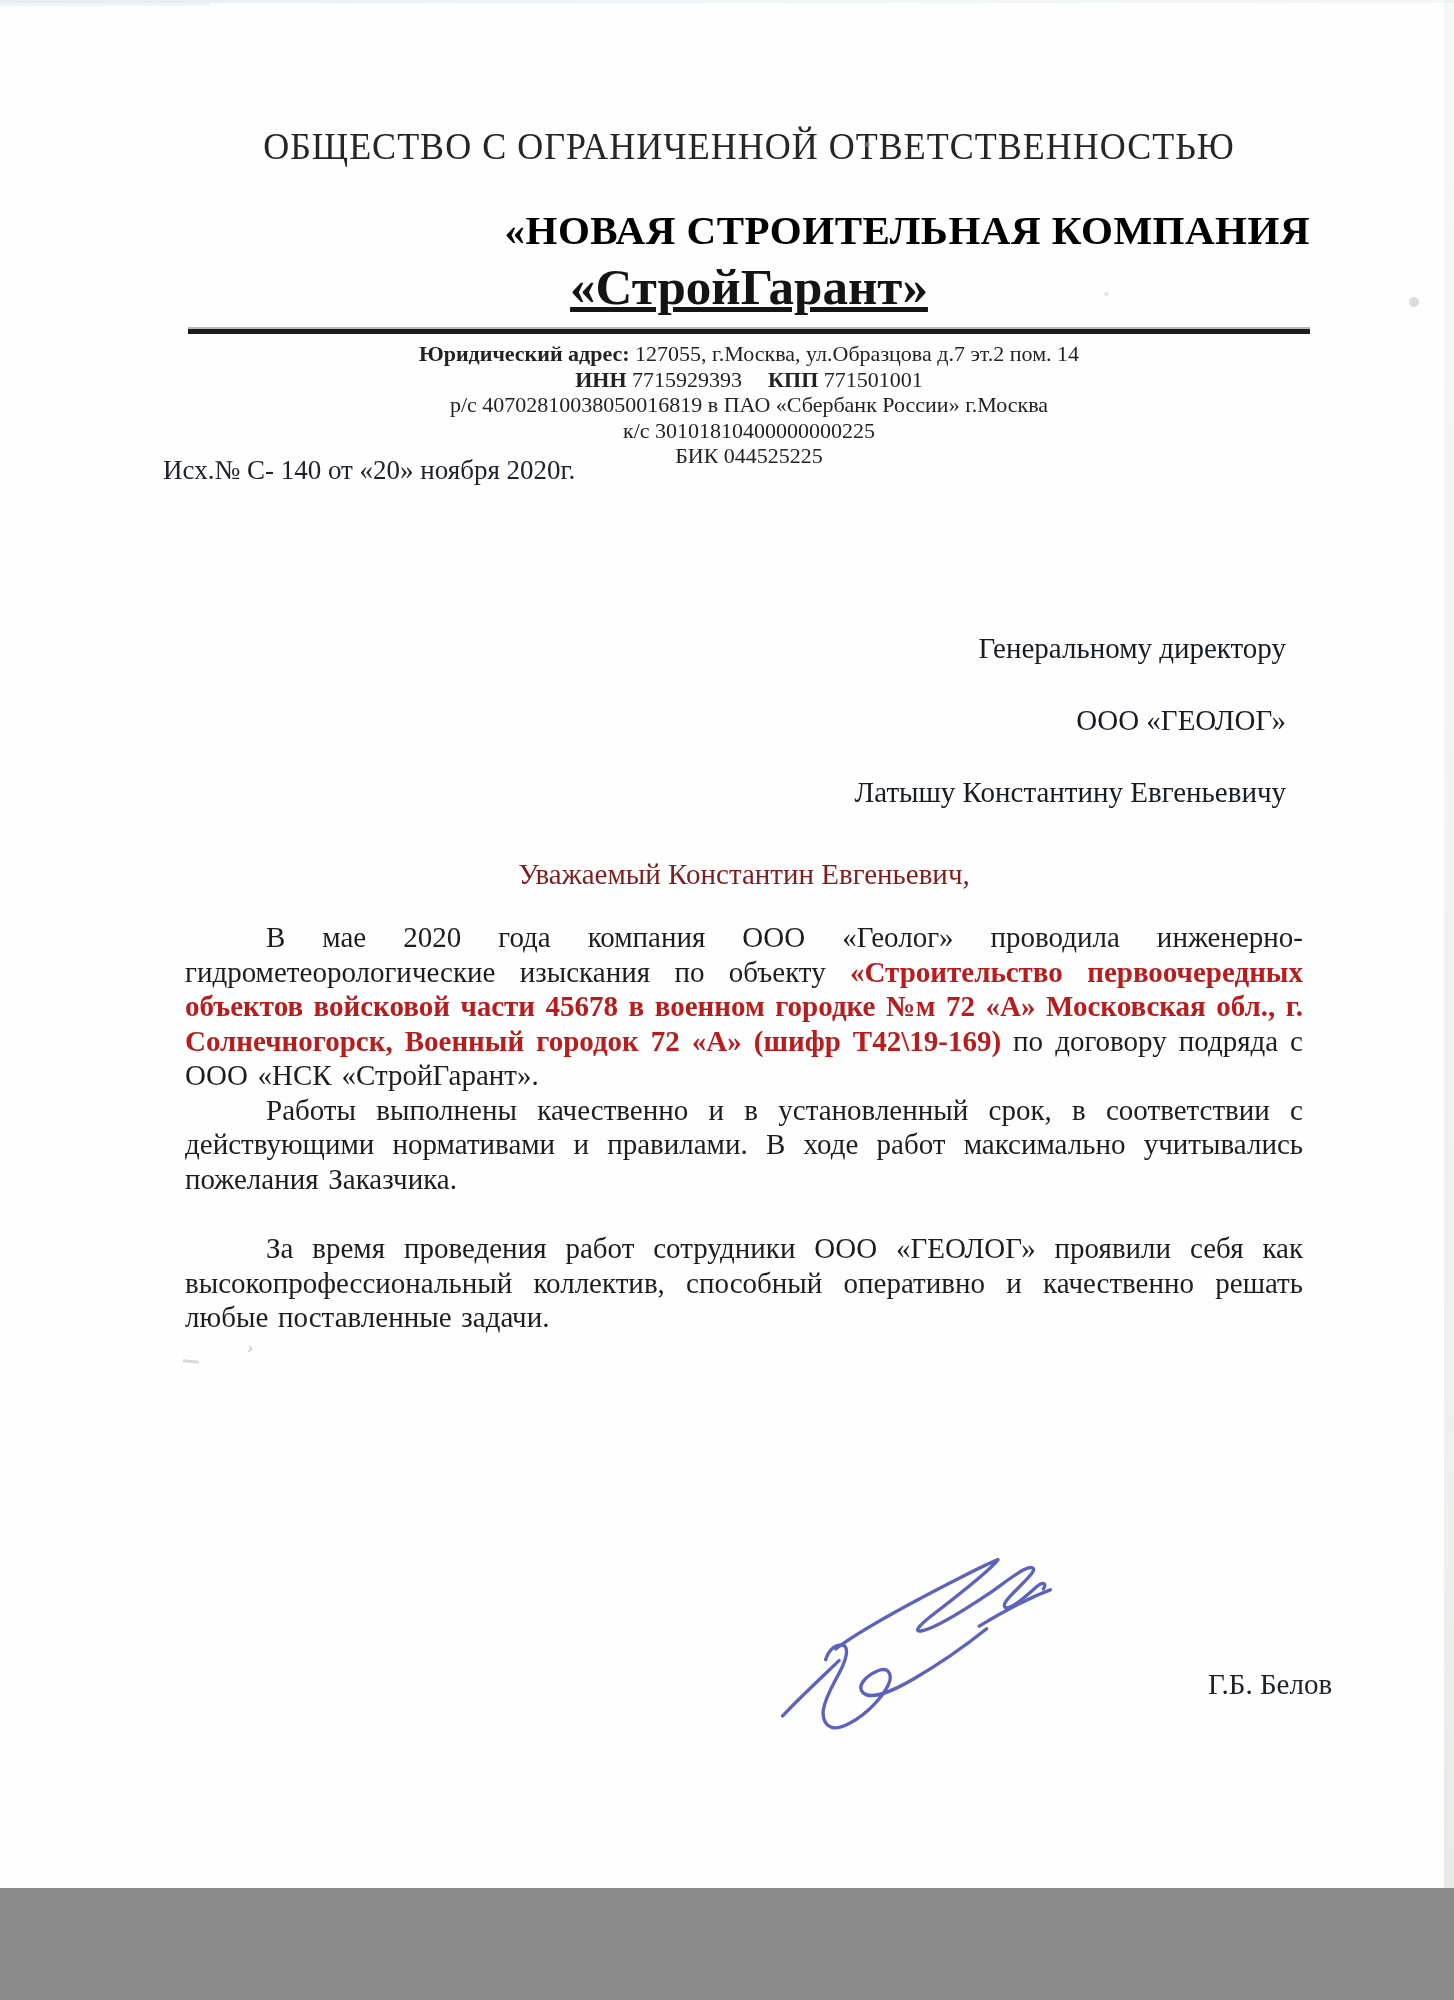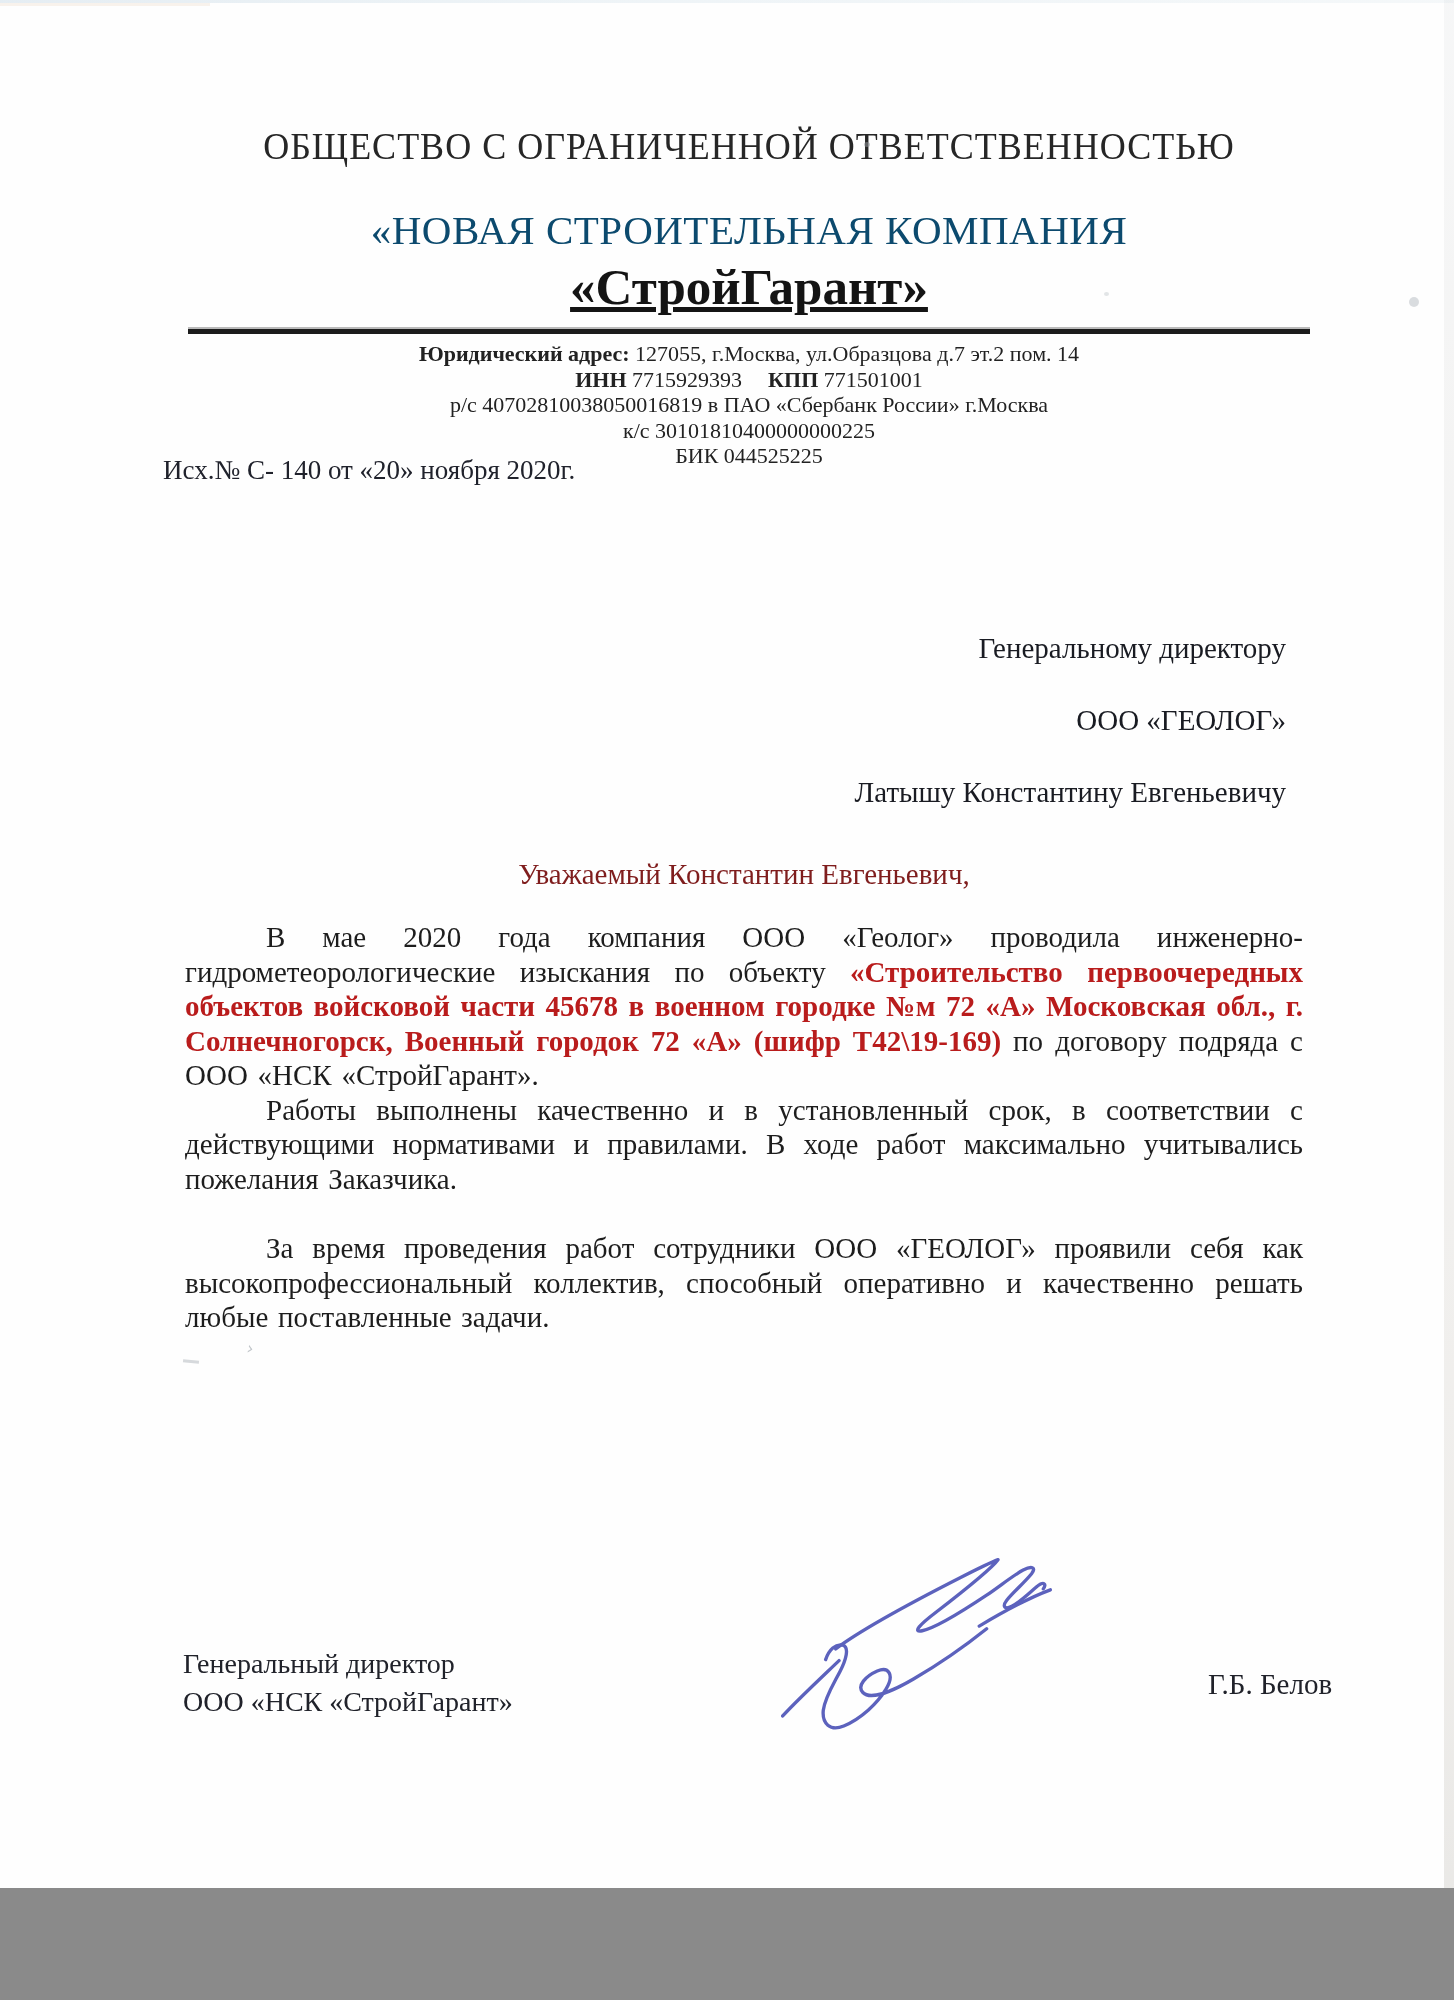--- a/index.html
+++ b/index.html
@@ -8,21 +8,21 @@
     width:1454px;height:1888px;
     margin:0 auto;
     background:#fefefe;
     overflow:hidden;
     font-family:"Liberation Serif","DejaVu Serif",serif;
     color:#1d1d1d;
   }
   
   .lh-center{position:absolute;left:188px;width:1122px;text-align:center;}
   .company-type{top:126px;font-size:36px;letter-spacing:1px;transform:scaleY(1.04);color:#262626;}
-  .company-name{top:206px;font-size:41px;font-weight:normal;letter-spacing:.5px;color:#0c4a6e;}
+  .company-name{top:206px;font-size:41px;font-weight:bold;letter-spacing:.5px;color:#000000;text-align:right;}
   .company-brand{top:258px;font-size:51px;font-weight:bold;color:#141414;text-decoration:underline;}
   .lh-rule{position:absolute;left:188px;top:329px;width:1122px;height:5px;background:#1c1c1c;
            box-shadow:0 -2px 0 rgba(60,60,60,.35);}
   .requisites{position:absolute;left:188px;top:341px;width:1122px;text-align:center;
               font-size:22px;line-height:25.5px;color:#222;}
   .requisites b{font-weight:bold;}
   .kpp-label{margin-left:26px;}
   .outgoing{position:absolute;left:163px;top:455px;font-size:27px;color:#20222c;}
   
   .recipient{position:absolute;right:168px;top:612px;text-align:right;
@@ -79,24 +79,20 @@
   </div>
 
   <div class="salutation">Уважаемый Константин Евгеньевич,</div>
 
   <div class="body-text">
     <p><span>В мае 2020 года компания ООО «Геолог» проводила инженерно-гидрометеорологические изыскания по объекту </span><b>«Строительство первоочередных объектов войсковой части 45678 в военном городке №м 72 «А» Московская обл., г. Солнечногорск, Военный городок 72 «А» (шифр Т42\19-169)</b><span> по договору подряда с ООО «НСК «СтройГарант».</span></p>
     <p>Работы выполнены качественно и в установленный срок, в соответствии с действующими нормативами и правилами. В ходе работ максимально учитывались пожелания Заказчика.</p>
     <p class="spaced">За время проведения работ сотрудники ООО «ГЕОЛОГ» проявили себя как высокопрофессиональный коллектив, способный оперативно и качественно решать любые поставленные задачи.</p>
   </div>
 
-  <div class="sig-position">
-    <div>Генеральный директор</div>
-    <div>ООО «НСК «СтройГарант»</div>
-  </div>
 
   <svg class="sig-ink" viewBox="0 0 960 720" fill="none" xmlns="http://www.w3.org/2000/svg">
     <g stroke-width="10" stroke-linecap="round" stroke-linejoin="round" opacity="0.92" stroke="#4f55b8">
       <path d="M 14 500 C 55 455 130 385 182 335"></path>
       <path d="M 142 332 C 152 302 172 284 193 289 C 214 295 202 333 186 365 C 164 408 140 445 135 483 C 131 522 155 547 196 530 C 248 508 296 463 322 420 C 348 377 330 352 296 366 C 262 381 234 410 253 430 C 274 452 336 430 404 390 C 474 349 562 288 622 240"></path>
       <path d="M 172 300 C 255 238 425 148 543 88 C 592 63 640 40 656 34 C 640 56 560 122 472 190 C 422 228 400 252 430 246 C 472 238 562 180 622 140 C 662 113 702 80 731 65 C 756 52 771 56 756 76 C 736 101 702 130 682 155 C 667 175 677 183 697 173 C 722 160 747 135 772 114 C 792 98 802 105 791 121"></path>
       <path d="M 600 232 C 662 195 742 150 812 124"></path>
     </g>
   </svg>
 

